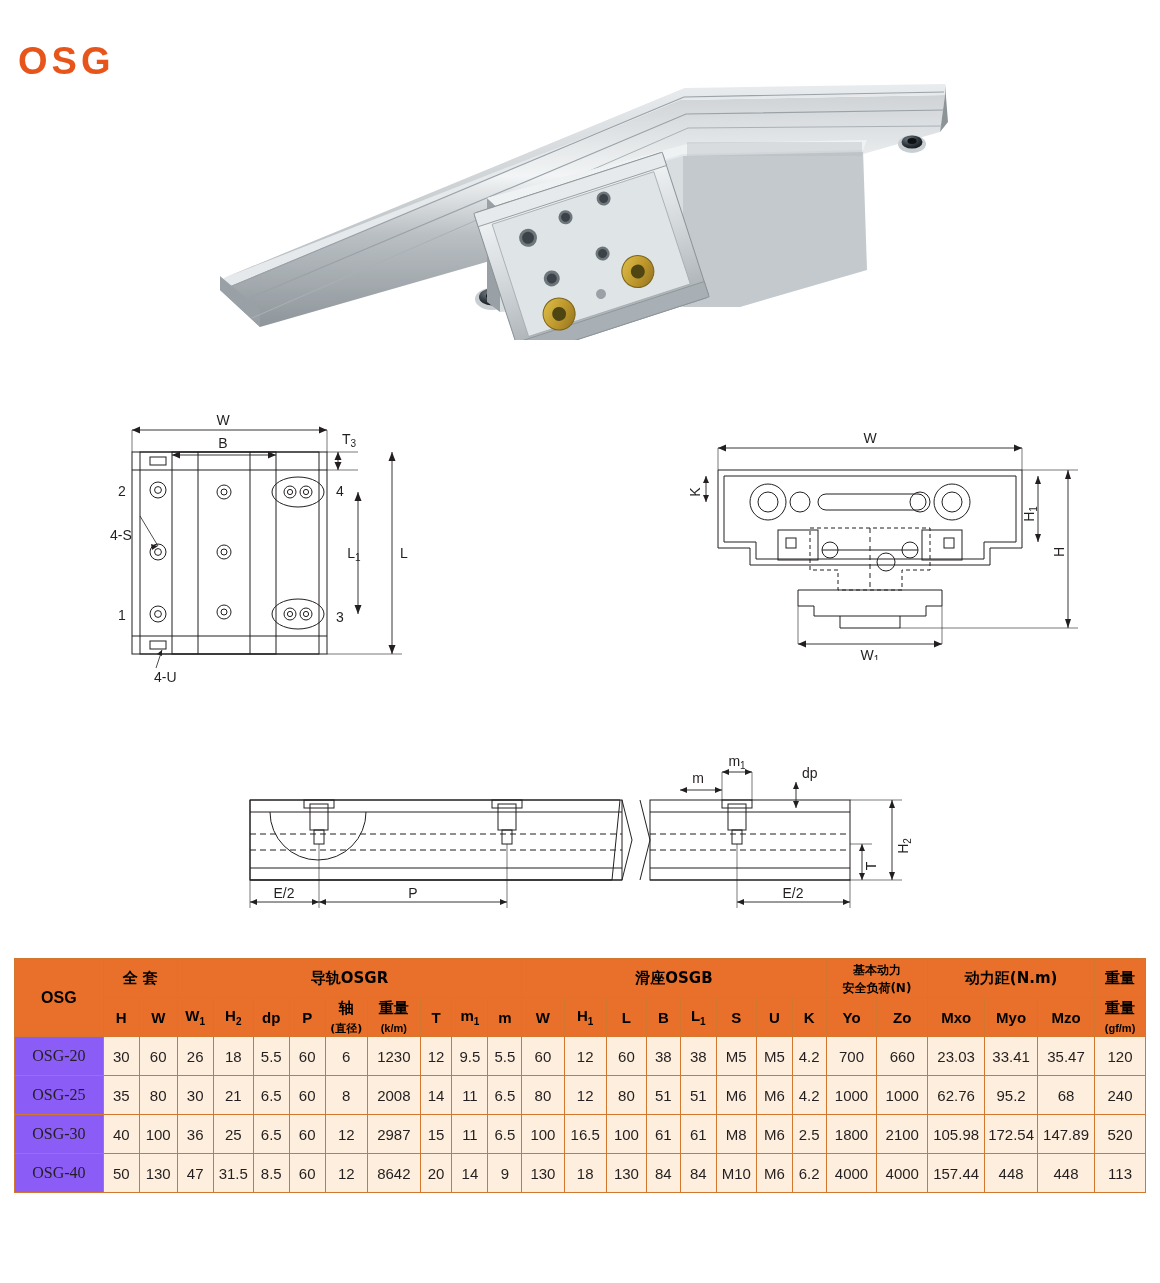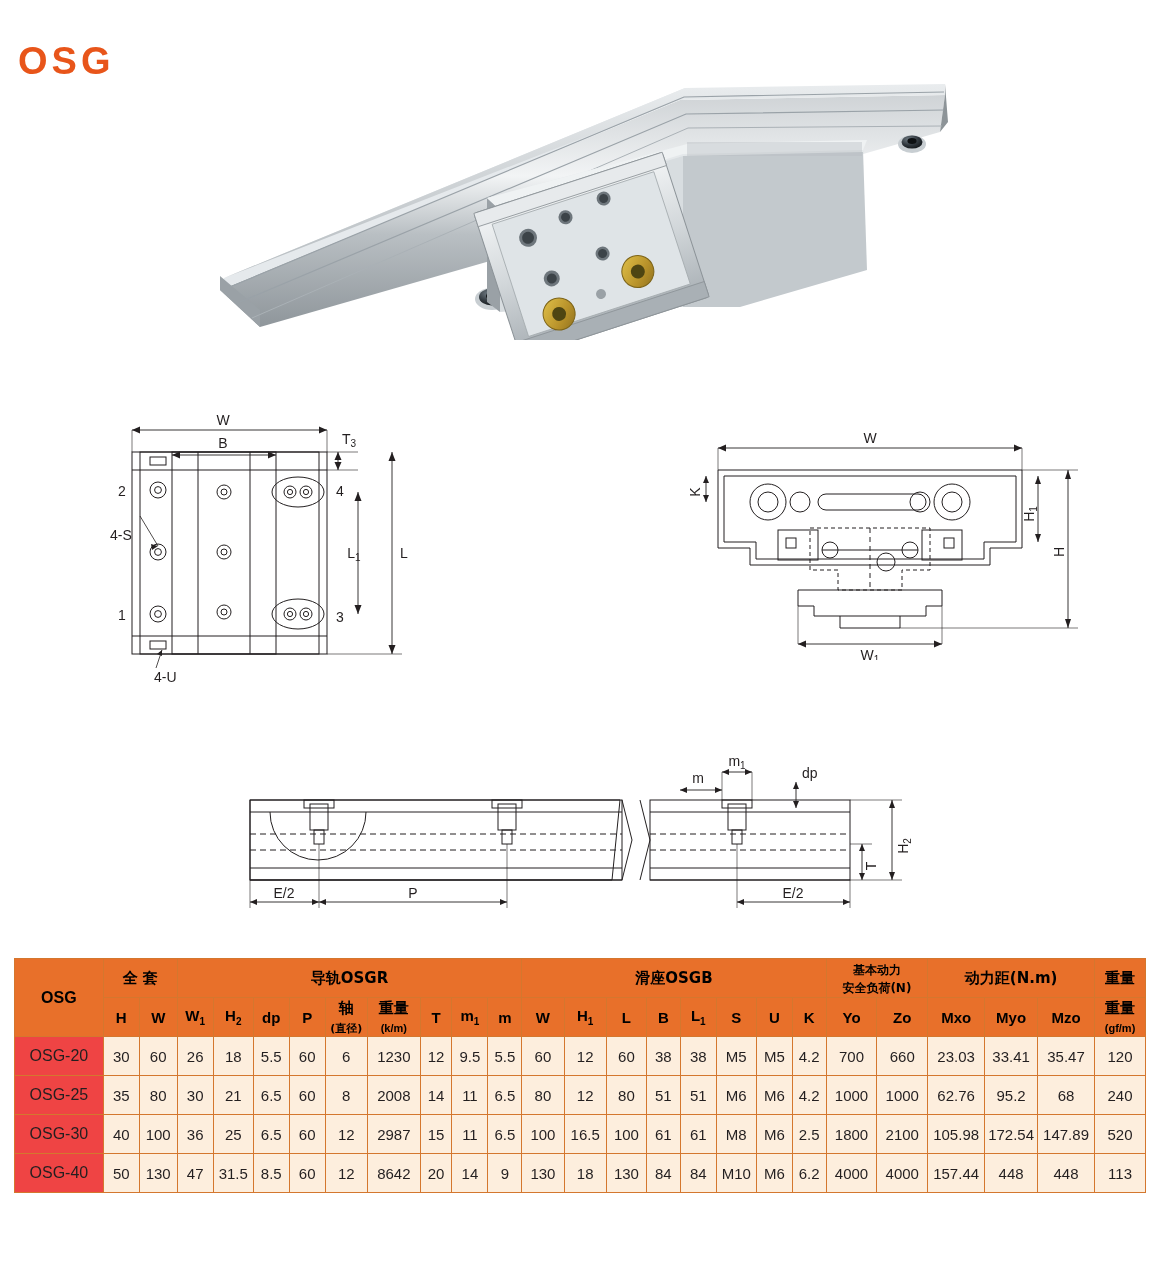--- a/index.html
+++ b/index.html
@@ -30,21 +30,21 @@
     text-align:center;vertical-align:middle;
     font-size:15px;color:#231f20;
     padding:0;height:38px;
   }
   thead th{
     background:#e8702a;color:#000000;font-weight:bold;font-size:15px;margin-top:48px;
   }
   thead th.big{font-size:16px;}
   tbody td{background:#fdeedd;}
   tbody td.model{background:#ffffff;font-size:16px;}
-  tbody tr td:first-child{background:#ef4444;}
+  tbody tr td:first-child{background:#8b5cf6;font-family:Liberation Serif, serif;}
   .sub{font-size:11px;}
   .cn{font-family:"DejaVu Sans", sans-serif;}
   sub{font-size:10px;}
 </style>
 </head>
 <body>
 
 <div class="logo">OSG</div>
 
 <div class="photo">

